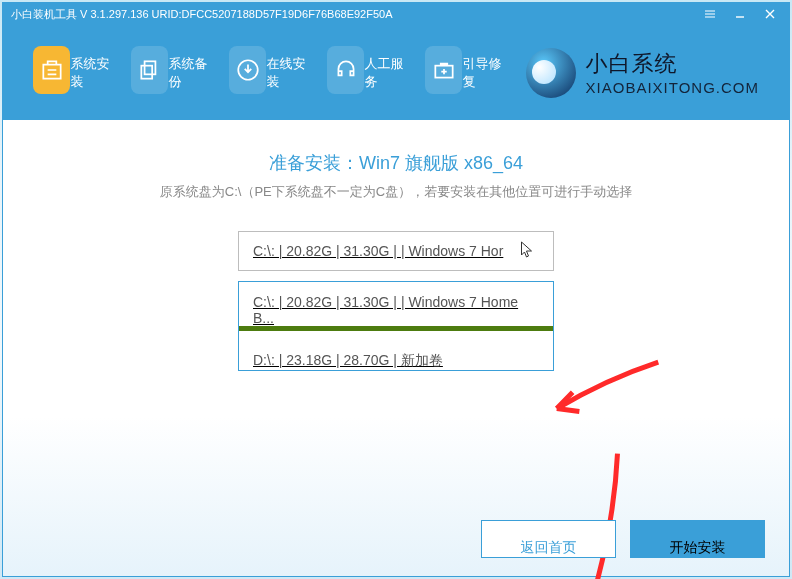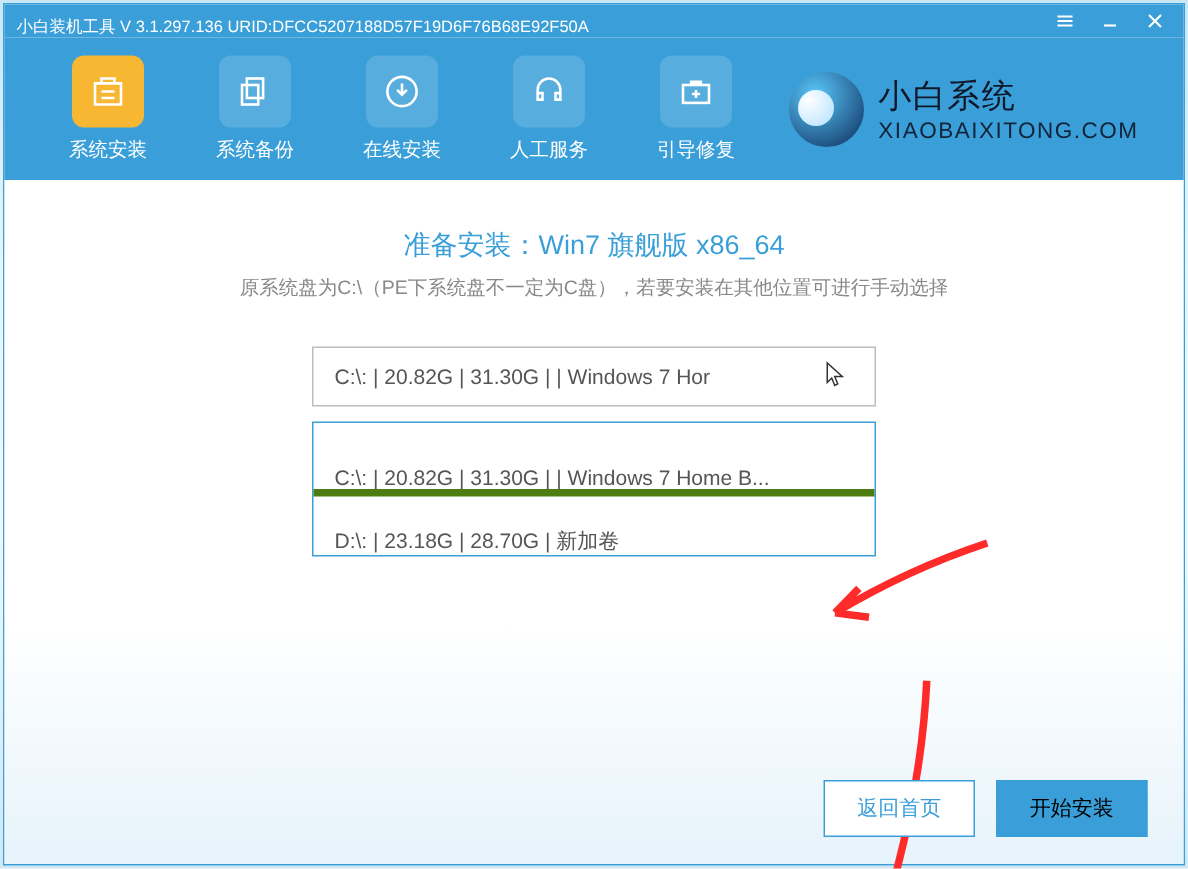--- a/index.html
+++ b/index.html
@@ -18,21 +18,21 @@
       background: #fff;
       border: 1px solid #3a9fd8;
       display: flex;
       flex-direction: column;
       position: relative;
     }
     .titlebar {
       background: #3a9fd8;
       height: 22px;
       display: flex;
-      align-items: flex-end;
+      align-items: center;
       justify-content: space-between;
       padding: 0 4px 0 8px;
       color: #fff;
       font-size: 11px;
     }
     .title-controls { display: flex; gap: 0; }
     .title-btn {
       width: 30px;
       height: 22px;
       display: flex;
@@ -49,21 +49,20 @@
       align-items: center;
       padding: 0 30px;
       justify-content: space-between;
     }
     .nav-items {
       display: flex;
       gap: 20px;
     }
     .nav-item {
       display: flex;
-      flex-direction: column;
       align-items: center;
       width: 78px;
       cursor: pointer;
       color: #fff;
     }
     .nav-icon {
       width: 48px;
       height: 48px;
       border-radius: 8px;
       display: flex;
@@ -121,22 +120,23 @@
       color: #3a9fd8;
       font-size: 18px;
       margin-bottom: 8px;
     }
     .install-hint {
       color: #888;
       font-size: 13px;
       margin-bottom: 30px;
     }
     .dropdown {
-      width: 376px;
-      position: relative;
+      width: 316px;
+      position: relative;
+      text-decoration: underline;
     }
     .dropdown-selected {
       height: 40px;
       border: 1px solid #bdbdbd;
       display: flex;
       align-items: center;
       padding: 0 14px;
       font-size: 14px;
       color: #555;
       cursor: pointer;
@@ -173,24 +173,24 @@
     .arrow-svg { width: 130px; height: 90px; }
     .arrow2 .arrow-svg { width: 160px; height: 150px; }
     .footer {
       position: absolute;
       bottom: 18px;
       right: 24px;
       display: flex;
       gap: 14px;
     }
     .btn {
-      width: 101px;
+      width: 135px;
       height: 38px;
       display: flex;
-      align-items: center;
+      align-items: flex-end;
       justify-content: center;
       font-size: 14px;
       cursor: pointer;
     }
     .btn-outline {
       border: 1px solid #3a9fd8;
       color: #3a9fd8;
       background: #fff;
     }
     .btn-primary {

